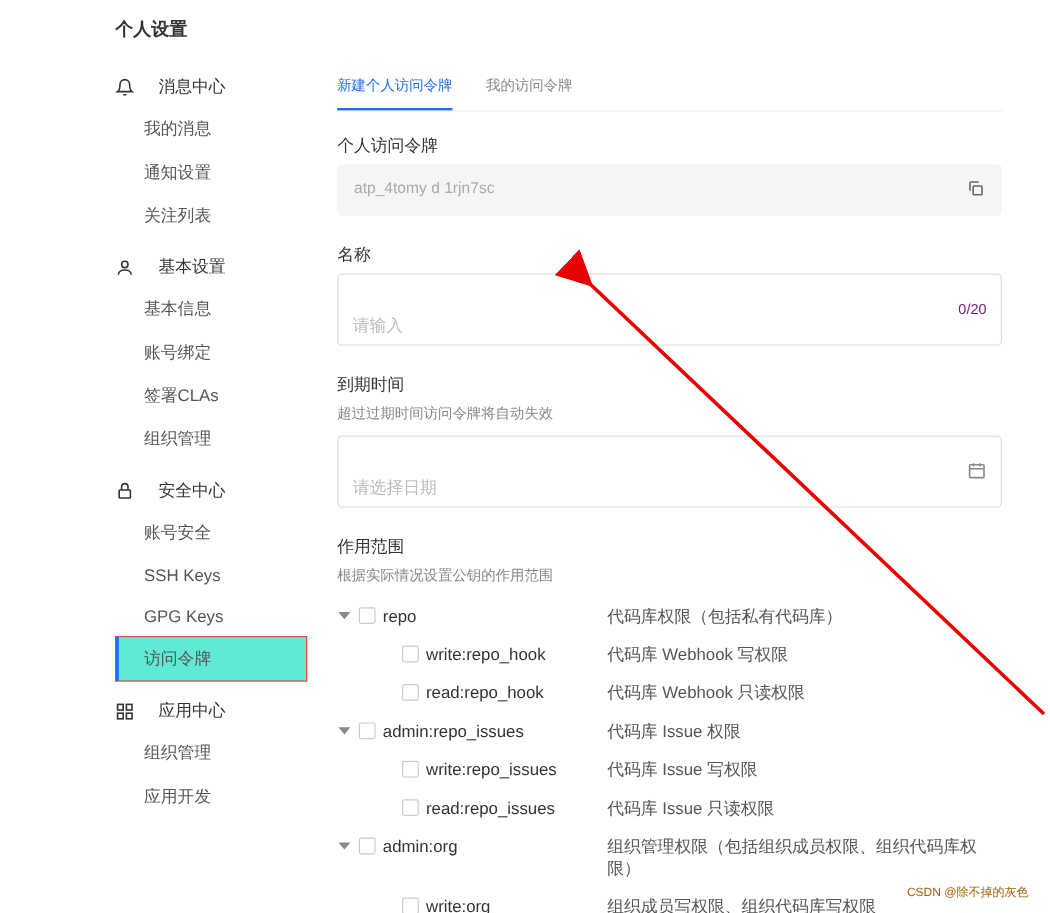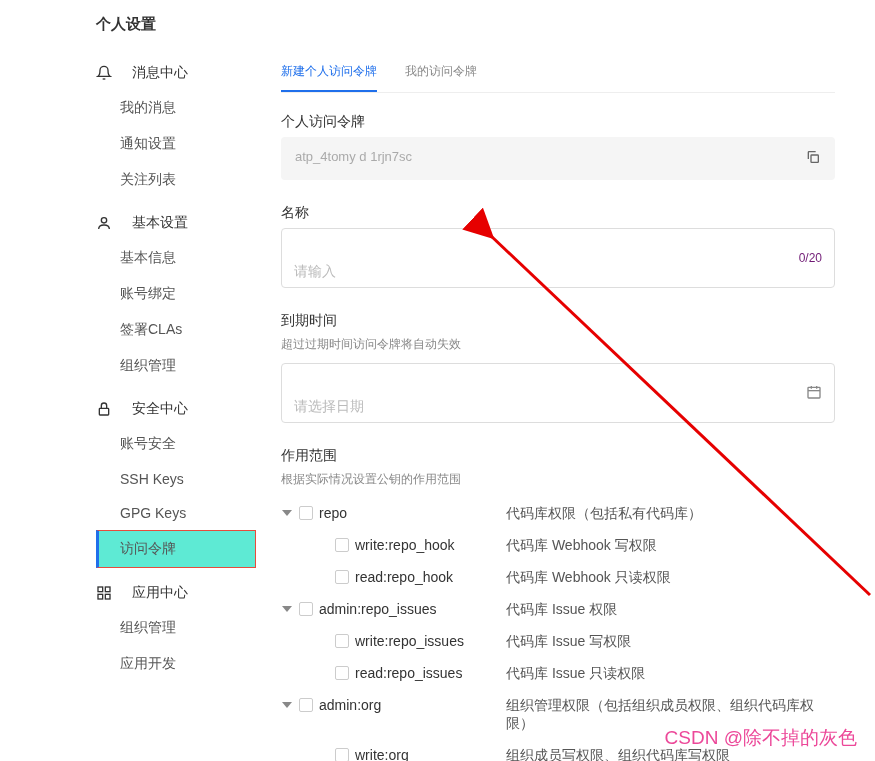--- a/index.html
+++ b/index.html
@@ -87,21 +87,21 @@
     .arrow-annotation {
       position: absolute;
       left: 420px; top: 155px;
       width: 460px; height: 450px;
       pointer-events: none;
       z-index: 100;
     }
     .watermark {
       position: absolute;
       right: 18px; bottom: 10px;
-      font-size: 19px; color: #ec4899;
+      font-size: 10px; color: #a16207;
       z-index: 50;
     }
   </style>
 </head>
 <body>
 
 <div class="container">
   <div class="sidebar">
     <div class="page-title">个人设置</div>
     <div id="nav-groups">

